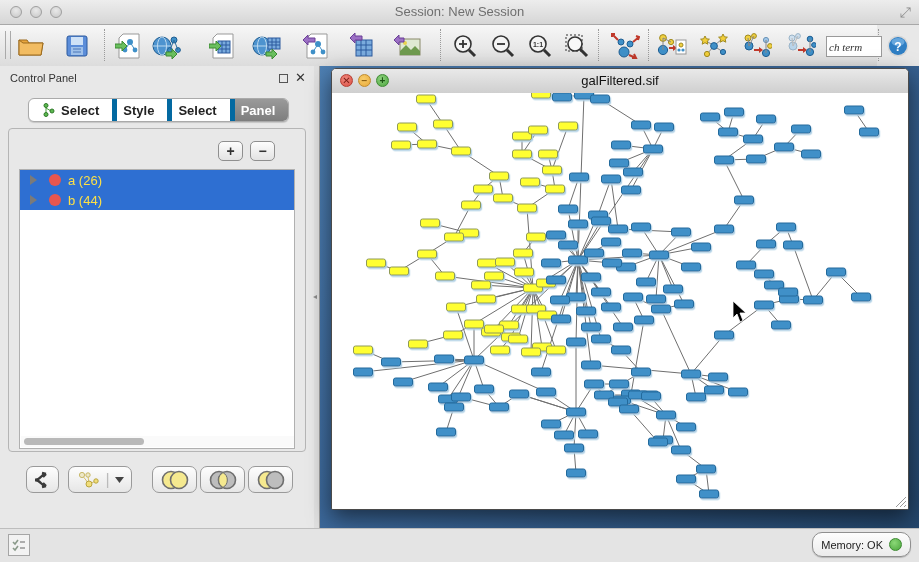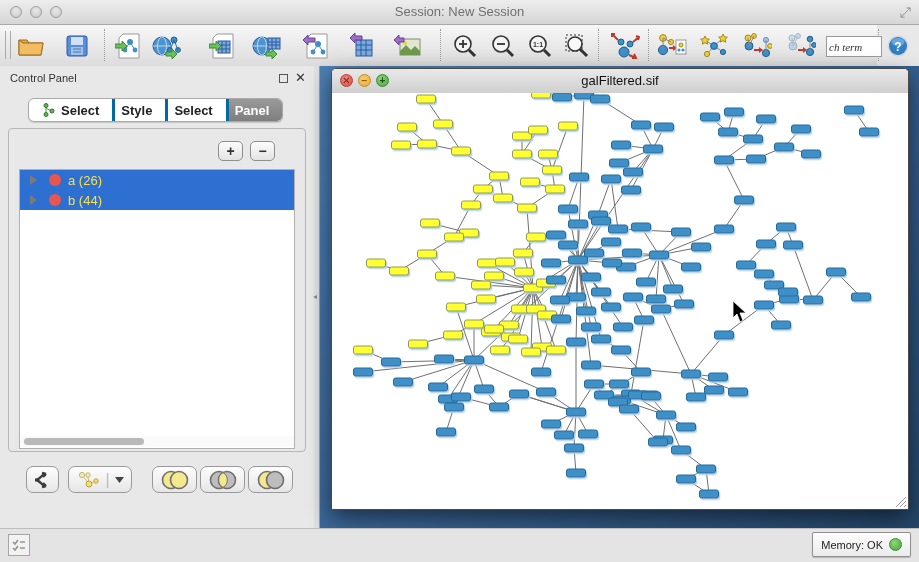--- a/index.html
+++ b/index.html
@@ -34,21 +34,21 @@
     background:linear-gradient(135deg,#4e80b4 0%,#3b6799 45%,#24466b 100%);}
   
   .cp-header{position:absolute;left:0;top:0;width:100%;height:26px;}
   .cp-title{position:absolute;left:10px;top:6px;font-size:11px;color:#333;}
   .cp-float{position:absolute;right:26px;top:8px;width:9px;height:9px;border:1.5px solid #555;box-sizing:border-box;}
   .cp-close{position:absolute;right:8px;top:4px;font-size:13px;font-weight:bold;color:#333;}
   .cp-tabs{position:absolute;left:28px;top:32px;height:22px;display:flex;align-items:stretch;
     background:#fff;border:1px solid #aaa;border-radius:6px;overflow:hidden;
     box-shadow:0 1px 1px rgba(0,0,0,.15);}
   .cp-tab{display:flex;align-items:center;padding:0 13px;font-size:13px;font-weight:bold;color:#222;position:relative;}
-  .cp-tab + .cp-tab{border-left:3px solid #0369a1;padding-left:6px;}
+  .cp-tab + .cp-tab{border-left:5px solid #0369a1;padding-left:6px;}
   .cp-tab.active{background:linear-gradient(#9a9a9a,#7e7e7e);color:#fff;}
   .tab-neticon{width:13px;height:14px;margin-right:6px;}
   .cp-box{position:absolute;left:8px;top:62px;width:298px;height:324px;
     border:1px solid #b5b5b5;border-radius:4px;background:#e8e8e8;box-sizing:border-box;}
   .pm-btn{position:absolute;top:12px;width:25px;height:20px;border:1px solid #8f8f8f;border-radius:5px;
     background:linear-gradient(#fdfdfd,#e3e3e3);font-size:14px;font-weight:bold;color:#333;
     text-align:center;line-height:18px;box-sizing:border-box;}
   .sets-list{position:absolute;left:10px;top:40px;width:276px;height:280px;background:#fff;
     border:1px solid #b0b0b0;box-sizing:border-box;overflow:hidden;}
   .set-row{height:20px;display:flex;align-items:center;font-size:13px;color:#fde047;}
@@ -73,21 +73,21 @@
   .nw-min{left:26px;background:radial-gradient(circle at 40% 35%,#f8cd6b,#e8a938);border:1px solid #c08b2d;color:#8a5d10;}
   .nw-max{left:44px;background:radial-gradient(circle at 40% 35%,#8fd37f,#4ca53f);border:1px solid #3e8a33;color:#1c5514;}
   .nw-title{position:absolute;left:0;right:0;top:4px;text-align:center;font-size:13px;color:#111;}
   .net-canvas{position:absolute;left:0;top:24px;width:576px;height:416px;background:#fff;}
   .resize-grip{position:absolute;right:1px;bottom:1px;width:14px;height:14px;}
   
   .statusbar{position:absolute;left:0;top:528px;width:919px;height:34px;background:#e4e4e4;border-top:1px solid #bdbdbd;}
   .task-btn{position:absolute;left:8px;top:5px;width:22px;height:22px;border:1px solid #a5a5a5;
     background:#f2f2f2;display:flex;align-items:center;justify-content:center;box-sizing:border-box;}
   .memory-btn{position:absolute;right:8px;top:3px;height:23px;padding:0 8px;display:flex;align-items:center;
-    border:1px solid #8f8f8f;border-radius:2px;background:linear-gradient(#fdfdfd,#ebebeb);
+    border:1px solid #8f8f8f;border-radius:10px;background:linear-gradient(#fdfdfd,#ebebeb);
     font-size:11px;color:#222;box-shadow:0 1px 1px rgba(0,0,0,.2);}
   .mem-dot{width:13px;height:13px;border-radius:50%;background:radial-gradient(circle at 40% 35%,#8bd877,#4aa53c);
     border:1px solid #3c8a30;margin-left:6px;box-sizing:border-box;}
 </style>
 </head>
 <body>
 
 <div class="titlebar">
   <div class="tl-dot" style="left:10px"></div>
   <div class="tl-dot" style="left:30px"></div>

